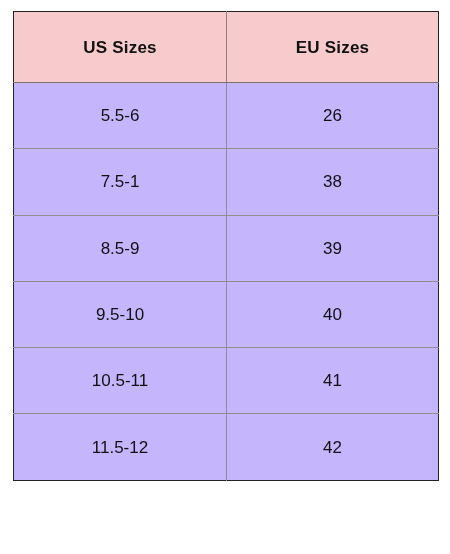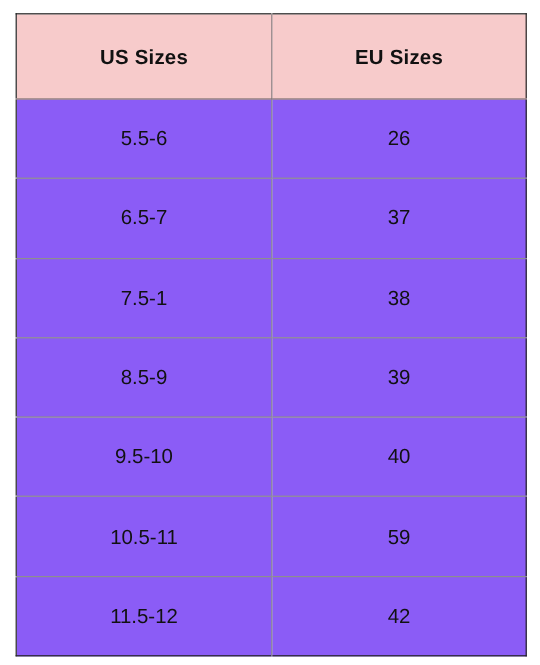--- a/index.html
+++ b/index.html
@@ -53,21 +53,21 @@
     border-bottom: 1.5px solid #7d7071;
   }
   table.size-chart thead th.cell-us {
     border-right: 1.5px solid #8a8183;
   }
 
   table.size-chart tbody td {
     height: 66.3px;
     font-size: 17px;
     font-weight: normal;
-    background: #8b5cf6;
+    background: #c4b5fd;
     border-top: 1.5px solid #8e8e8e;
   }
   table.size-chart tbody tr:first-child td {
     border-top: none;
   }
   table.size-chart tbody td.cell-us {
     border-right: 1.5px solid #8e8e8e;
   }
 
   .cell-text {
@@ -98,28 +98,20 @@
       <tr>
         <td class="cell-us">
           <span class="cell-text">5.5-6</span>
         </td>
         <td class="cell-eu">
           <span class="cell-text">26</span>
         </td>
       </tr>
       <tr>
         <td class="cell-us">
-          <span class="cell-text">6.5-7</span>
-        </td>
-        <td class="cell-eu">
-          <span class="cell-text">37</span>
-        </td>
-      </tr>
-      <tr>
-        <td class="cell-us">
           <span class="cell-text">7.5-1</span>
         </td>
         <td class="cell-eu">
           <span class="cell-text">38</span>
         </td>
       </tr>
       <tr>
         <td class="cell-us">
           <span class="cell-text">8.5-9</span>
         </td>
@@ -133,21 +125,21 @@
         </td>
         <td class="cell-eu">
           <span class="cell-text">40</span>
         </td>
       </tr>
       <tr>
         <td class="cell-us">
           <span class="cell-text">10.5-11</span>
         </td>
         <td class="cell-eu">
-          <span class="cell-text">59</span>
+          <span class="cell-text">41</span>
         </td>
       </tr>
       <tr>
         <td class="cell-us">
           <span class="cell-text">11.5-12</span>
         </td>
         <td class="cell-eu">
           <span class="cell-text">42</span>
         </td>
       </tr>

